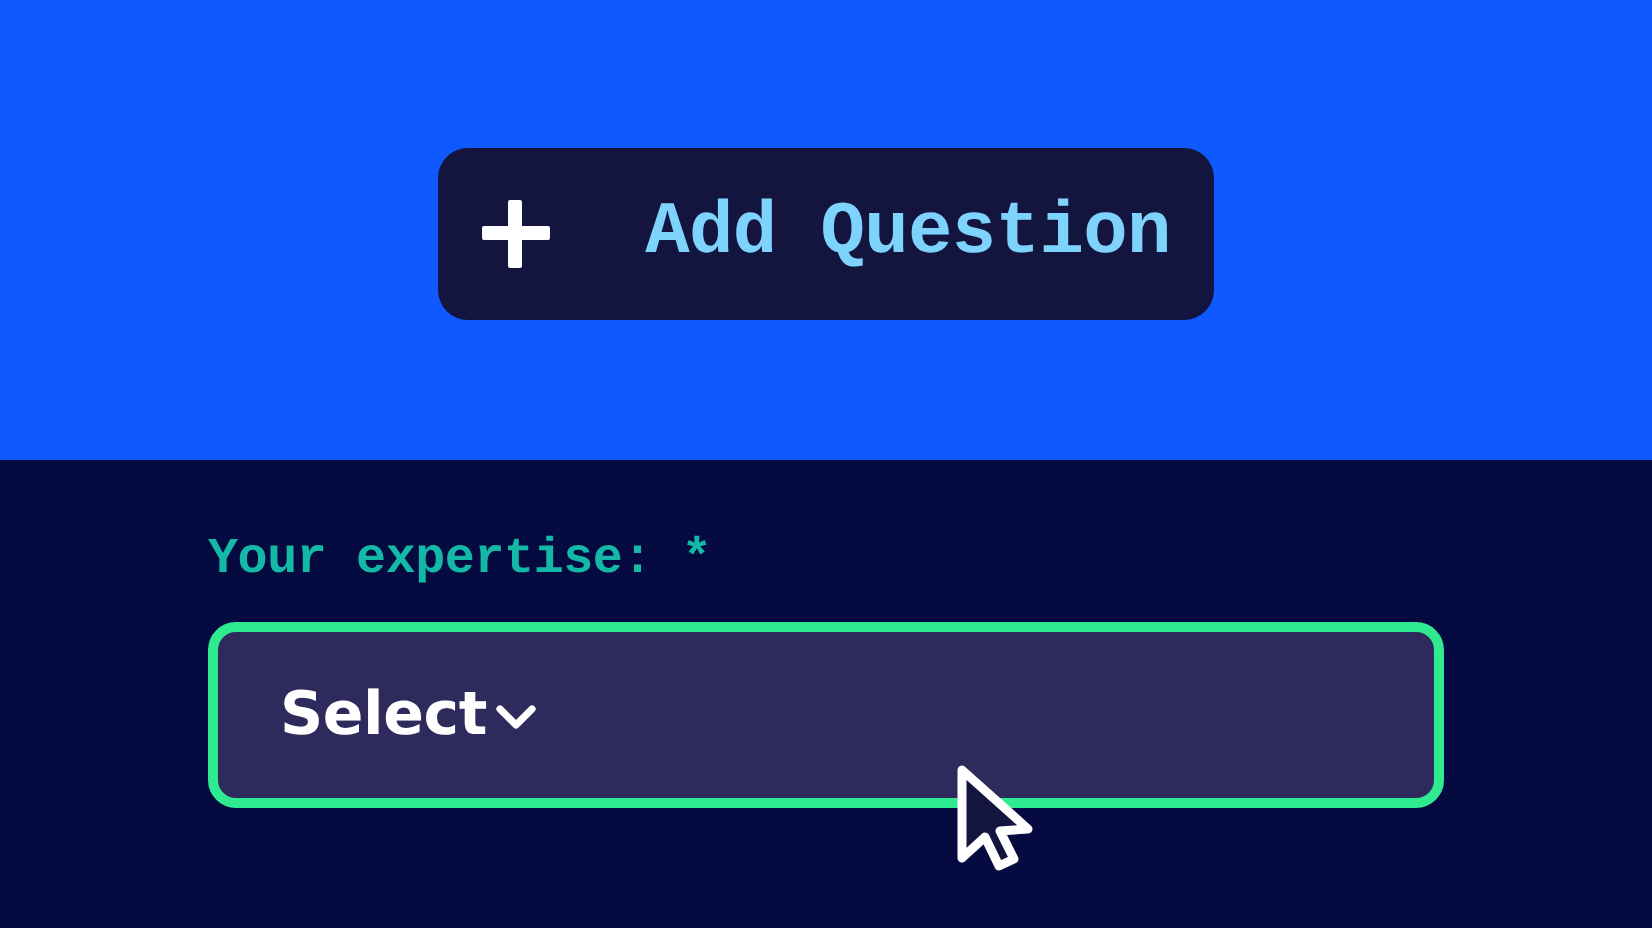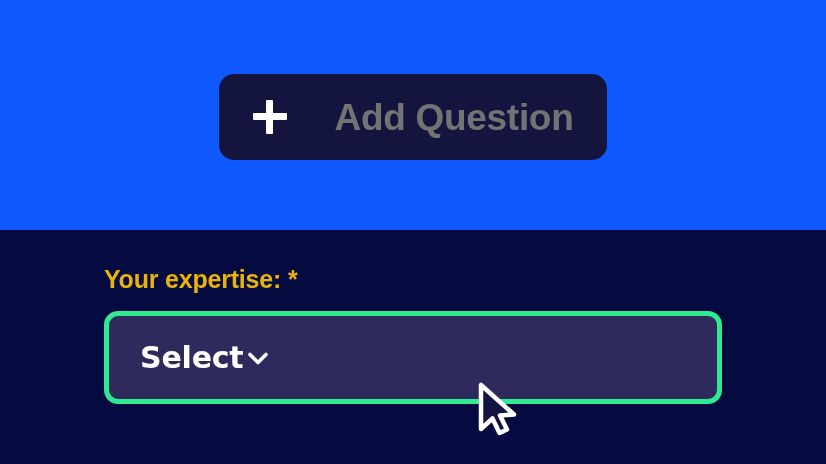--- a/index.html
+++ b/index.html
@@ -81,42 +81,42 @@
     height: 7px;
   }
   .plus-icon::after {
     top: 0;
     left: 13px;
     width: 7px;
     height: 34px;
   }
 
   .add-question-label {
-    color: #737373;
+    color: #7dd3fc;
     font-size: 37px;
     font-weight: bold;
     letter-spacing: -0.3px;
     line-height: 1;
     white-space: nowrap;
-    font-family: Liberation Sans, sans-serif;
+    font-family: Liberation Mono, monospace;
     margin-left: 26px;
   }
 
   
   .field-label {
     position: absolute;
     left: 104px;
     top: 266px;
-    color: #eab308;
+    color: #14b8a6;
     font-size: 25px;
     font-weight: bold;
     letter-spacing: -0.2px;
     line-height: 1.1;
     white-space: nowrap;
-    font-family: Liberation Sans, sans-serif;
+    font-family: Liberation Mono, monospace;
   }
 
   
   .select-control {
     position: absolute;
     left: 104px;
     top: 311px;
     width: 618px;
     height: 93px;
     box-sizing: border-box;

